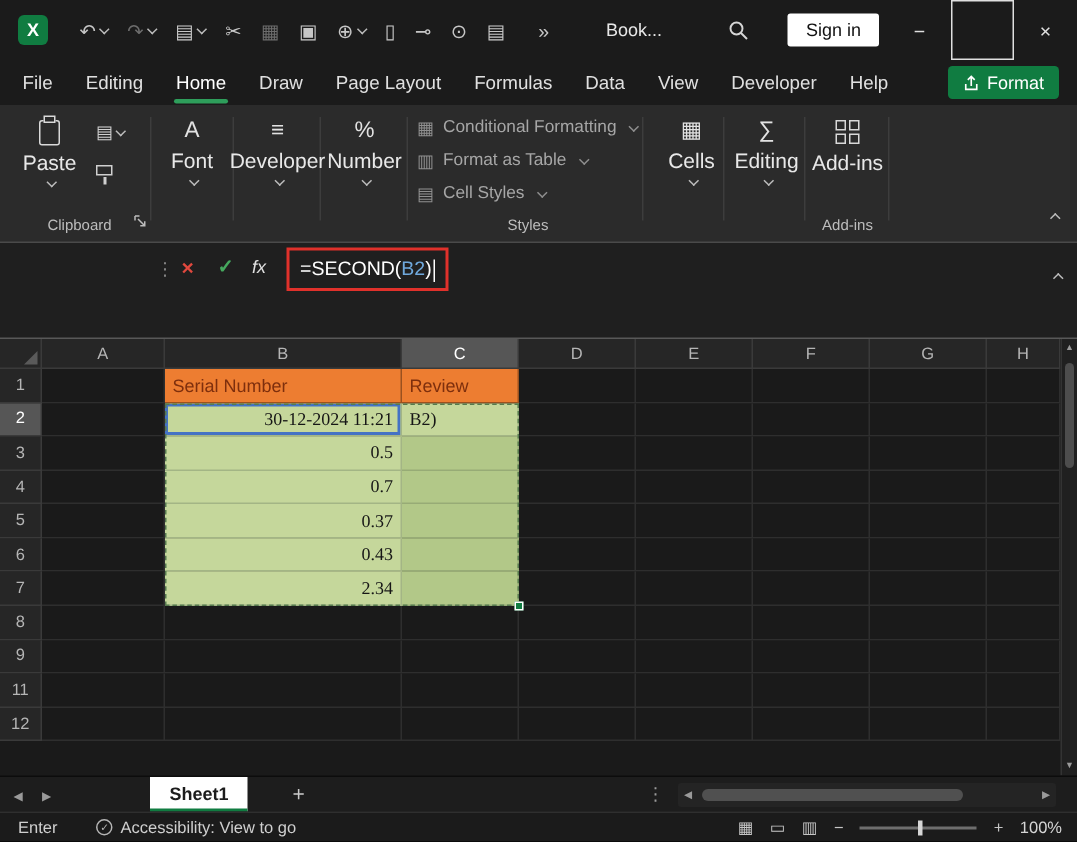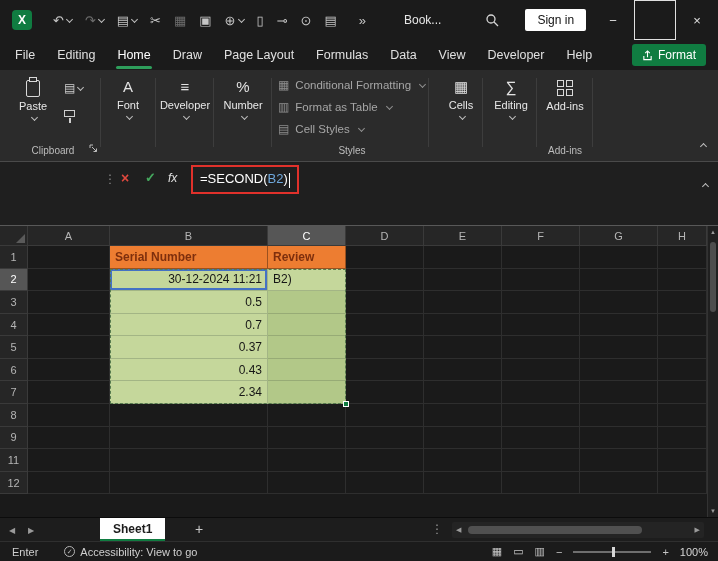--- a/index.html
+++ b/index.html
@@ -34,21 +34,21 @@
   .mtab.active::after { content:""; position:absolute; left:10px; right:10px; bottom:1px; height:3px; background:var(--tab-underline); border-radius:2px; }
   .share { position:absolute; right:12px; top:4px; height:22px; background:var(--excel-green); color:#fff; border:none; border-radius:3px;
            font-size:12px; padding:0 10px; display:flex; align-items:center; gap:5px; font-family:inherit; }
 
   
   .ribbon { position:absolute; top:70px; left:0; width:718px; height:92px; background:#2b2b2b; border-bottom:1px solid #4a4a4a; }
   .rdiv { position:absolute; top:8px; bottom:14px; width:1px; background:#3d3d3d; }
   .rgroup { position:absolute; top:4px; bottom:0; }
   .glabel { position:absolute; bottom:5px; left:0; right:0; text-align:center; font-size:10px; color:#bdbdbd; }
   .bigbtn { display:flex; flex-direction:column; align-items:center; gap:3px; position:absolute; top:8px; }
-  .blabel { font-size:11px; color:#e8e8e8; white-space:nowrap; }
+  .blabel { font-size:14px; color:#e8e8e8; white-space:nowrap; }
   .ricon { font-size:15px; color:#e2e2e2; height:18px; line-height:18px; }
   .g-clipboard { left:6px; width:94px; }
   .pastebtn { left:6px; top:4px; width:42px; }
   .clip-icon { width:14px; height:17px; border:1.5px solid #d9d9d9; border-radius:2px; position:relative; margin-top:2px; }
   .clip-icon::before { content:""; position:absolute; width:6px; height:3px; border:1.5px solid #d9d9d9; background:#2b2b2b; top:-4px; left:2px; }
   .smallbtns { position:absolute; left:58px; top:8px; display:flex; flex-direction:column; gap:16px; }
   .smallbtn { color:#d0d0d0; font-size:12px; line-height:1; display:flex; align-items:center; }
   .fp-icon { width:11px; height:7px; border:1px solid #d0d0d0; position:relative; display:inline-block; }
   .fp-icon::after { content:""; position:absolute; left:4px; top:7px; width:2px; height:5px; background:#d0d0d0; }
   .launcher { position:absolute; right:2px; bottom:4px; }
@@ -87,24 +87,24 @@
   .grid { position:absolute; left:0; top:226px; width:707px; height:291px; overflow:hidden; background:#1a1a1a; }
   .grow { display:flex; }
   .corner { background:#262626; border-right:1px solid #3a3a3a; border-bottom:1px solid #3a3a3a; position:relative; flex:0 0 auto; }
   .corner-tri { position:absolute; right:2px; bottom:2px; width:0; height:0; border-left:9px solid transparent; border-bottom:9px solid #5a5a5a; }
   .chdr, .rhdr { background:#262626; color:#b5b5b5; font-size:11px; display:flex; align-items:center; justify-content:center;
                  border-right:1px solid #3a3a3a; border-bottom:1px solid #3a3a3a; flex:0 0 auto; }
   .chdr.active, .rhdr.active { background:#565656; color:#fff; }
   .cell { background:#1a1a1a; border-right:1px solid #2e2e2e; border-bottom:1px solid #2e2e2e; font-size:12px; color:#e6e6e6;
           display:flex; align-items:center; padding:0 5px; overflow:hidden; white-space:nowrap; flex:0 0 auto; }
   .s-header { background:var(--header-fill); color:var(--header-text); font-weight:bold; border-color:rgba(0,0,0,0.35); }
-  .s-input  { background:var(--input-fill);  color:#161616; border-color:#a3b585; }
+  .s-input  { background:var(--input-fill);  color:#161616; border-color:#a3b585;font-family:Liberation Serif, serif; }
   .s-result { background:var(--result-fill); color:#161616; border-color:#97ab76; }
   .a-right { justify-content:flex-end; }
-  .bold { font-weight:bold; }
+  .bold { font-weight:normal; }
   .refb { box-shadow: inset 0 0 0 2px var(--ref-border); }
   .range-overlay { position:absolute; border:1px dashed #567a4e; pointer-events:none; }
   .fill-handle { position:absolute; right:-4px; bottom:-4px; width:6px; height:6px; background:var(--excel-green); border:1px solid #fff; pointer-events:auto; }
 
   
   .vscroll { position:absolute; left:707px; top:226px; width:11px; height:291px; background:#202020; border-left:1px solid #333; }
   .vs-arrow { position:absolute; left:0; right:0; text-align:center; color:#9a9a9a; font-size:6px; }
   .vs-up { top:3px; } .vs-down { bottom:3px; }
   .vs-thumb { position:absolute; top:16px; left:2px; width:6px; height:70px; background:#4d4d4d; border-radius:3px; }
 

